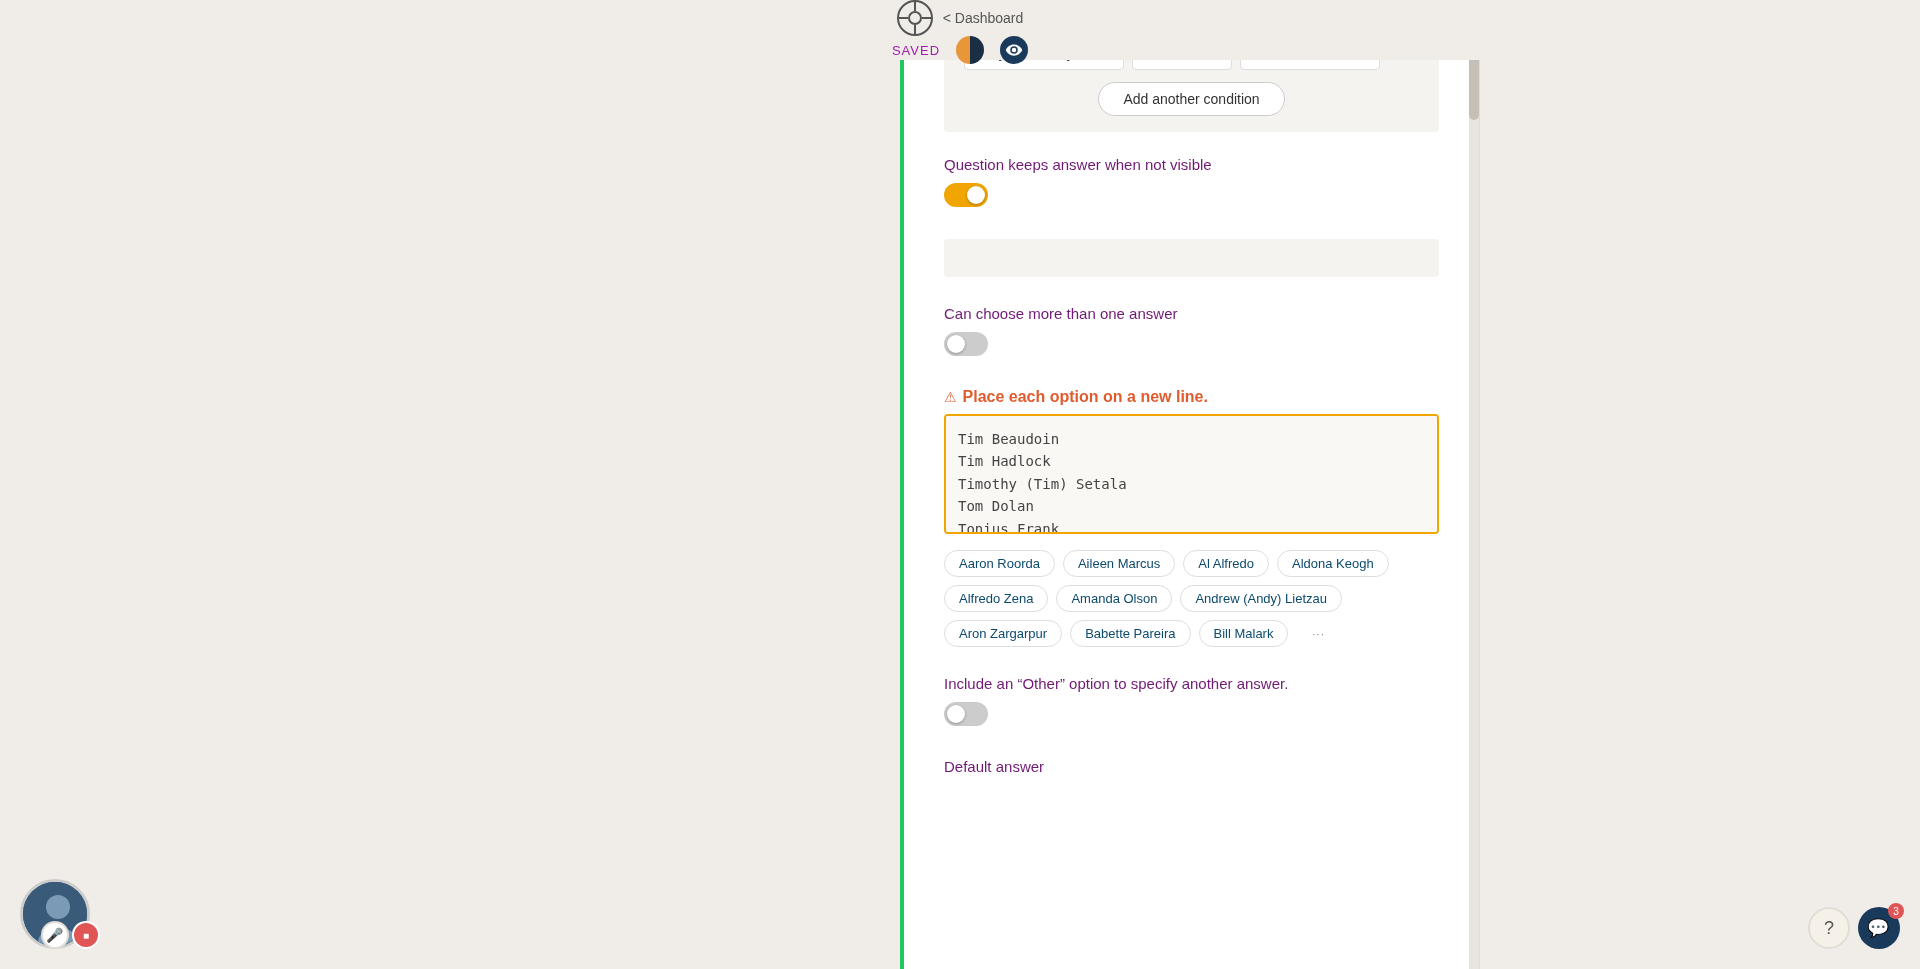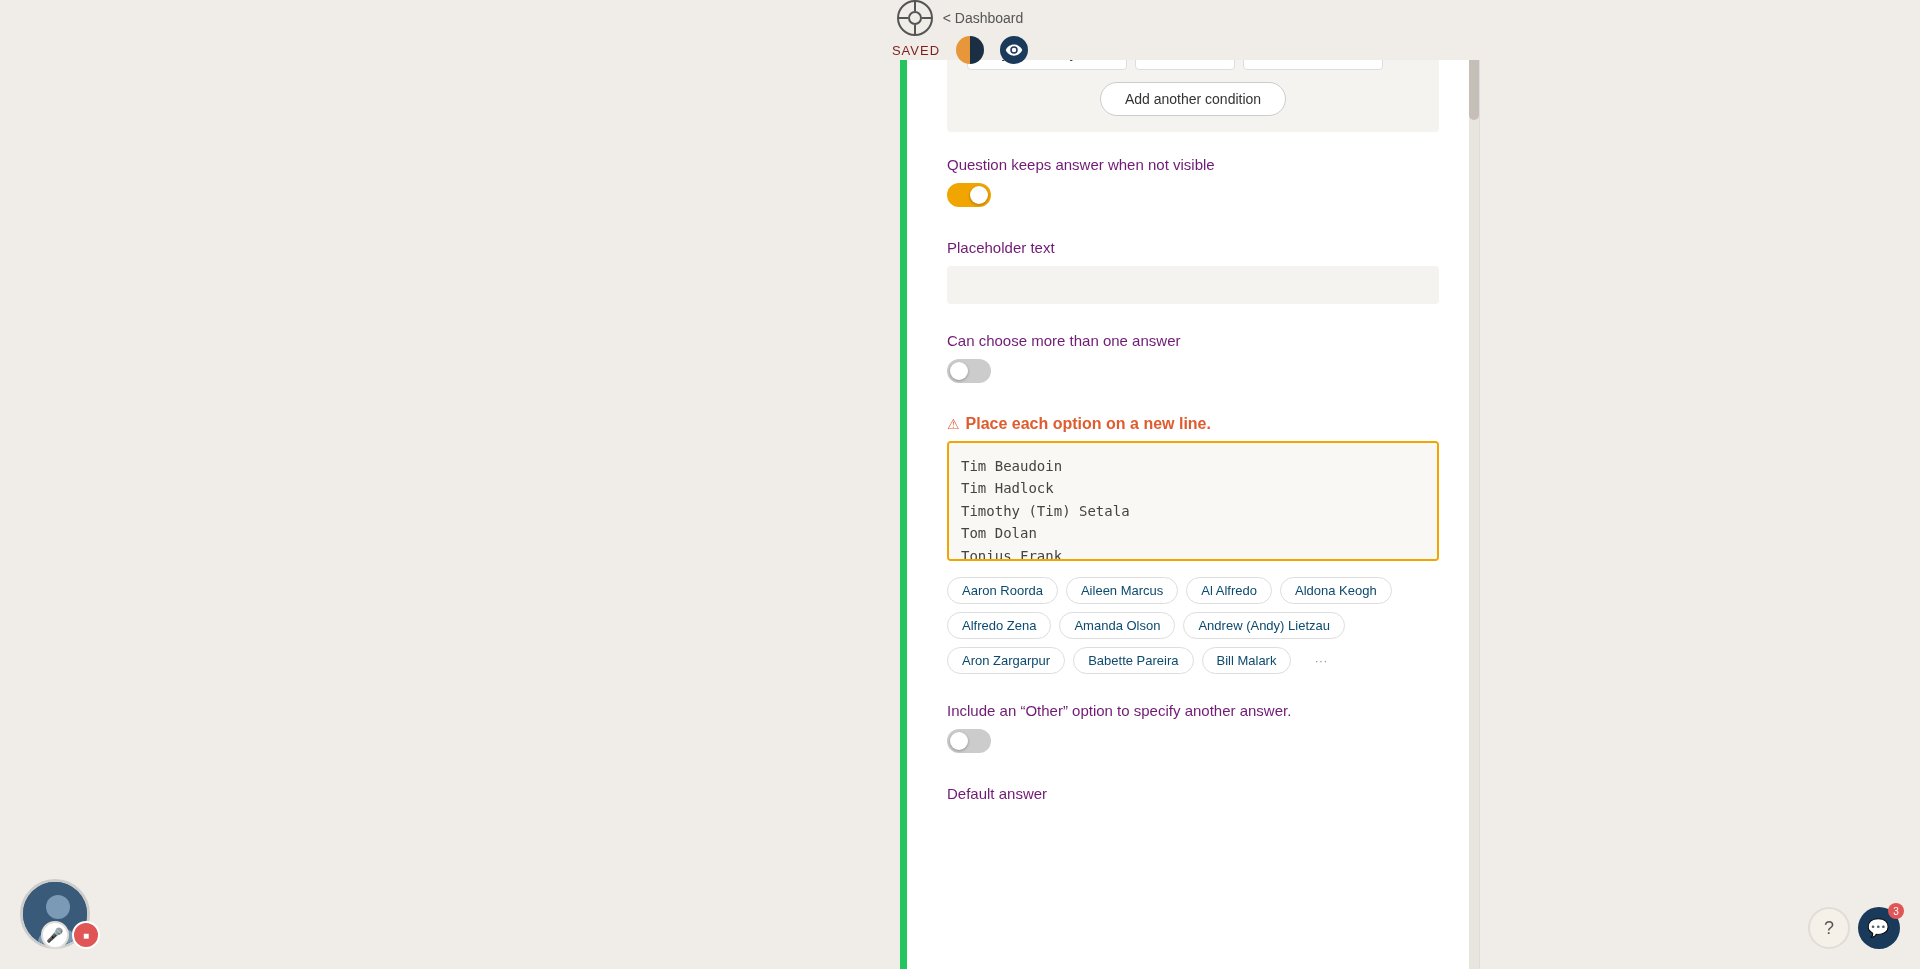--- a/index.html
+++ b/index.html
@@ -42,21 +42,21 @@
       align-items: center;
       gap: 4px;
     }
     .topbar-right {
       display: flex;
       align-items: center;
       gap: 16px;
     }
     .saved-label {
       font-size: 13px;
-      color: #7f1d1d;
+      color: #a21caf;
       letter-spacing: 1px;
       text-transform: uppercase;
     }
     .topbar-icon {
       width: 28px;
       height: 28px;
       border-radius: 50%;
       display: flex;
       align-items: center;
       justify-content: center;
@@ -82,21 +82,21 @@
       justify-content: center;
     }
 
     
     .panel {
       width: 580px;
       background: white;
       min-height: 100%;
       padding: 0;
       position: relative;
-      border-left: 7px solid #22c55e;
+      border-left: 4px solid #22c55e;
       border-right: 1px solid #ddd;
     }
 
     
     .panel-scrollbar {
       position: absolute;
       right: 0;
       top: 0;
       bottom: 0;
       width: 10px;
@@ -451,21 +451,20 @@
       <div class="section">
         <div class="section-label">Question keeps answer when not visible</div>
         <div class="toggle-wrapper">
           <div class="toggle on">
             <div class="toggle-knob"></div>
           </div>
         </div>
       </div>
 
       <div class="section">
-        <div class="section-label">Placeholder text</div>
         <input class="text-input" type="text" value="" style="">
       </div>
 
       <div class="section">
         <div class="section-label">Can choose more than one answer</div>
         <div class="toggle-wrapper">
           <div class="toggle off">
             <div class="toggle-knob"></div>
           </div>
         </div>

